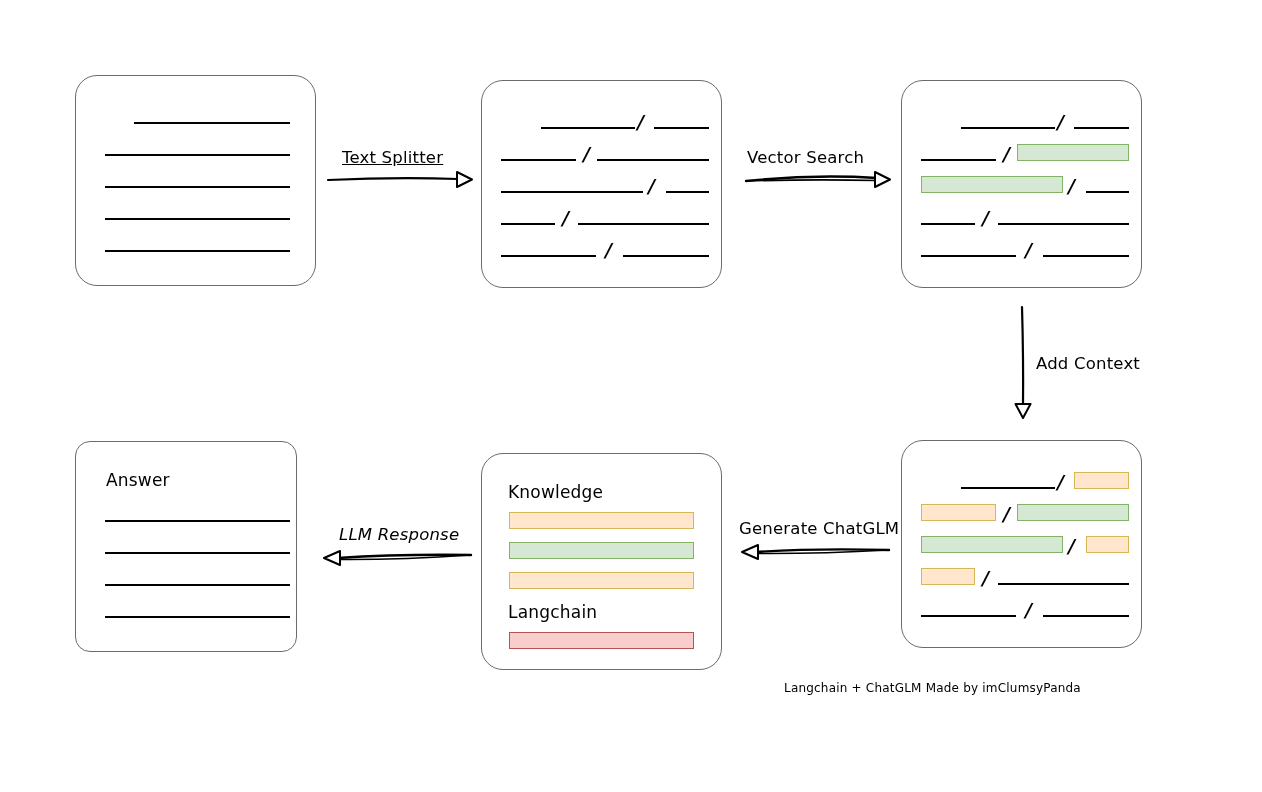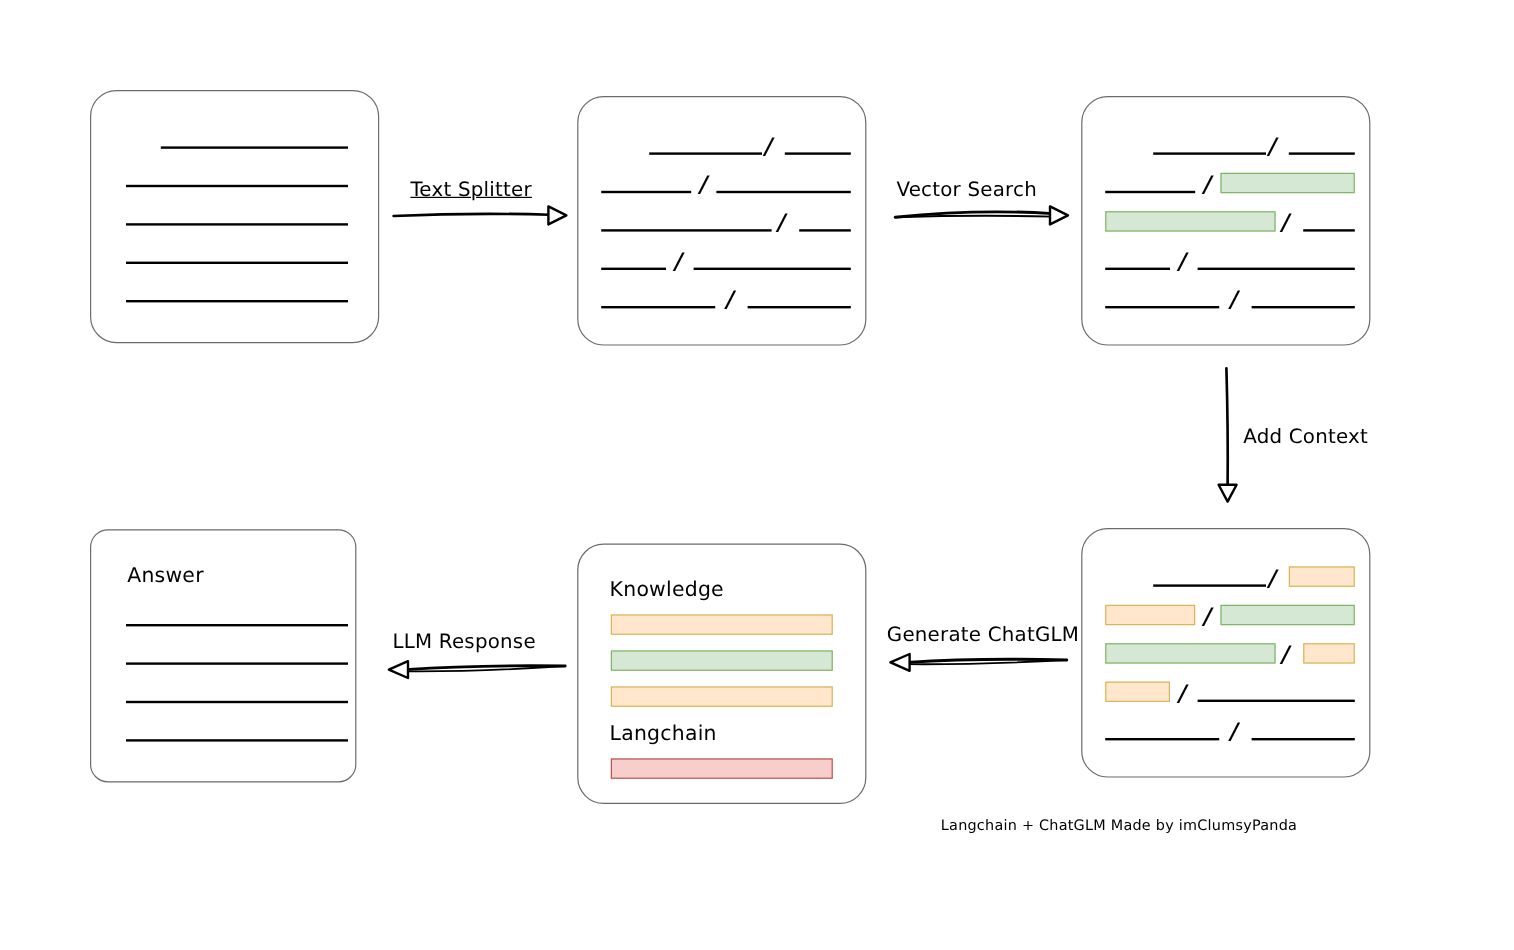--- a/index.html
+++ b/index.html
@@ -197,21 +197,21 @@
     <path d="M7.5,99 L15,113 L22.5,99 Z" stroke="#000" stroke-width="2" fill="#ffffff" stroke-linejoin="round"></path>
   </svg>
 
   <div class="edge-label" style="left:739px; top:519px;">Generate ChatGLM</div>
   <svg class="arrow-svg" style="left:736px; top:537px;" width="155" height="30" viewBox="0 0 155 30">
     <path d="M153,13 Q80,11 20,15" stroke="#000" stroke-width="2.4" fill="none" stroke-linecap="round"></path>
     <path d="M153,13 Q80,17 20,16.5" stroke="#000" stroke-width="1.5" fill="none" stroke-linecap="round"></path>
     <path d="M22,8 L6,15 L22,22 Z" stroke="#000" stroke-width="2" fill="#ffffff" stroke-linejoin="round"></path>
   </svg>
 
-  <div class="edge-label" style="left:327px; top:525px;">LLM Response</div>
+  <div class="edge-label" style="left:339px; top:525px;font-style:italic;">LLM Response</div>
   <svg class="arrow-svg" style="left:318px; top:543px;" width="155" height="30" viewBox="0 0 155 30">
     <path d="M153,12 Q80,11 20,15" stroke="#000" stroke-width="2.4" fill="none" stroke-linecap="round"></path>
     <path d="M153,12 Q80,17 20,16.5" stroke="#000" stroke-width="1.5" fill="none" stroke-linecap="round"></path>
     <path d="M22,8 L6,15 L22,22 Z" stroke="#000" stroke-width="2" fill="#ffffff" stroke-linejoin="round"></path>
   </svg>
 
   <div class="footer" style="left:784px; top:681px;">Langchain + ChatGLM Made by imClumsyPanda</div>
 
 </div>
 

